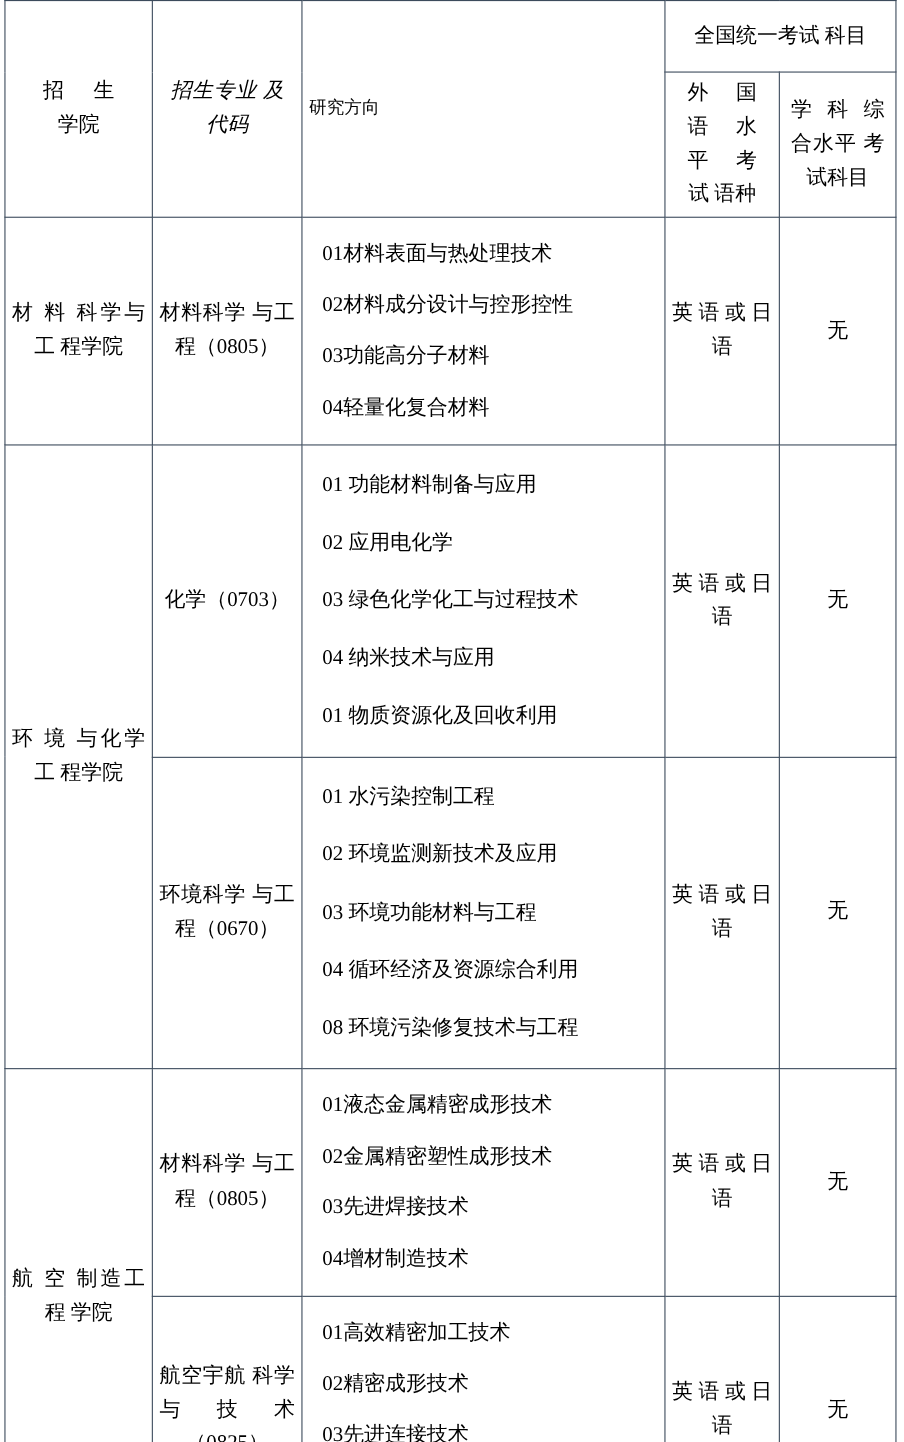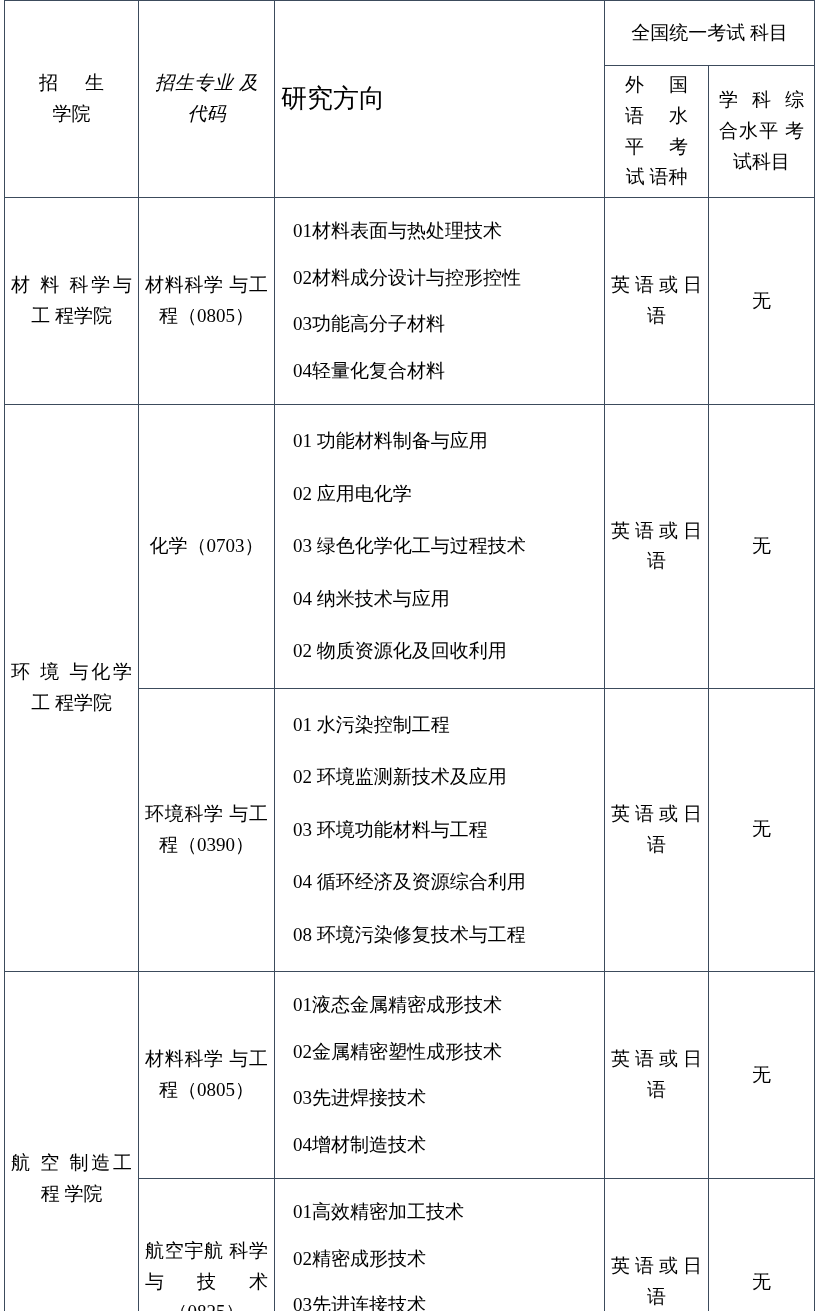--- a/index.html
+++ b/index.html
@@ -98,21 +98,21 @@
         <col class="c2">
         <col class="c3">
         <col class="c4">
         <col class="c5">
     </colgroup>
     <tbody>
 
       <tr>
         <td rowspan="2" class="vhead" style="padding: 4px 34px; margin-left: 13px;">招 生 学院</td>
         <td rowspan="2" class="vhead" style="padding: 4px 16px; font-style: italic;">招生专业 及代码</td>
-        <td rowspan="2" class="dirs" style="font-size:26px;">研究方向</td>
+        <td rowspan="2" class="dirs" style="font-size:16px;">研究方向</td>
         <td colspan="2" class="hdr-group" style="height:56px;">全国统一考试 科目</td>
       </tr>
 
       <tr>
         <td class="vhead" style="padding: 4px 20px; height:120px;">外 国 语 水 平 考 试 语种</td>
         <td class="vhead" style="padding: 4px 10px;">学 科 综合水平 考试科目</td>
       </tr>
 
       <tr>
         <td class="college">材 料 科学与工 程学院</td>
@@ -128,28 +128,28 @@
       </tr>
 
       <tr>
         <td rowspan="2" class="college">环 境 与化学工 程学院</td>
         <td class="major">化学（0703）</td>
         <td class="dirs loose wrapjust">
           <p class="line">01 功能材料制备与应用</p>
           <p class="line">02 应用电化学</p>
           <p class="line">03 绿色化学化工与过程技术</p>
           <p class="line">04 纳米技术与应用</p>
-          <p class="line">02 物质资源化及回收利用</p>
+          <p class="line">01 物质资源化及回收利用</p>
         </td>
         <td class="lang">英 语 或 日 语</td>
         <td class="ctr">无</td>
       </tr>
 
       <tr>
-        <td class="major">环境科学 与工程（0390）</td>
+        <td class="major">环境科学 与工程（0670）</td>
         <td class="dirs loose wrapjust">
           <p class="line">01 水污染控制工程</p>
           <p class="line">02 环境监测新技术及应用</p>
           <p class="line">03 环境功能材料与工程</p>
           <p class="line">04 循环经济及资源综合利用</p>
           <p class="line">08 环境污染修复技术与工程</p>
         </td>
         <td class="lang">英 语 或 日 语</td>
         <td class="ctr">无</td>
       </tr>

